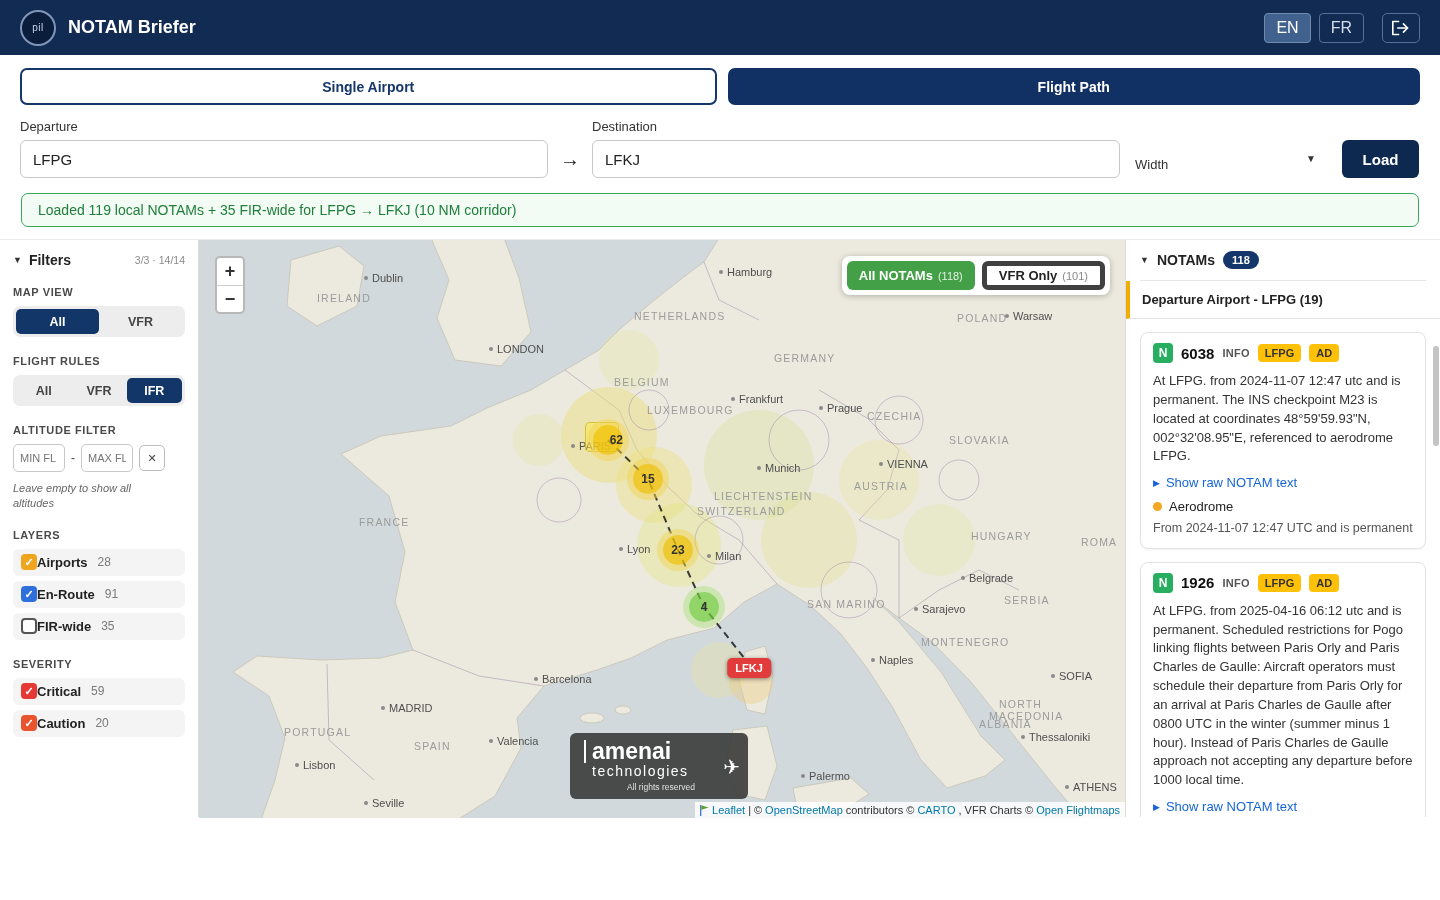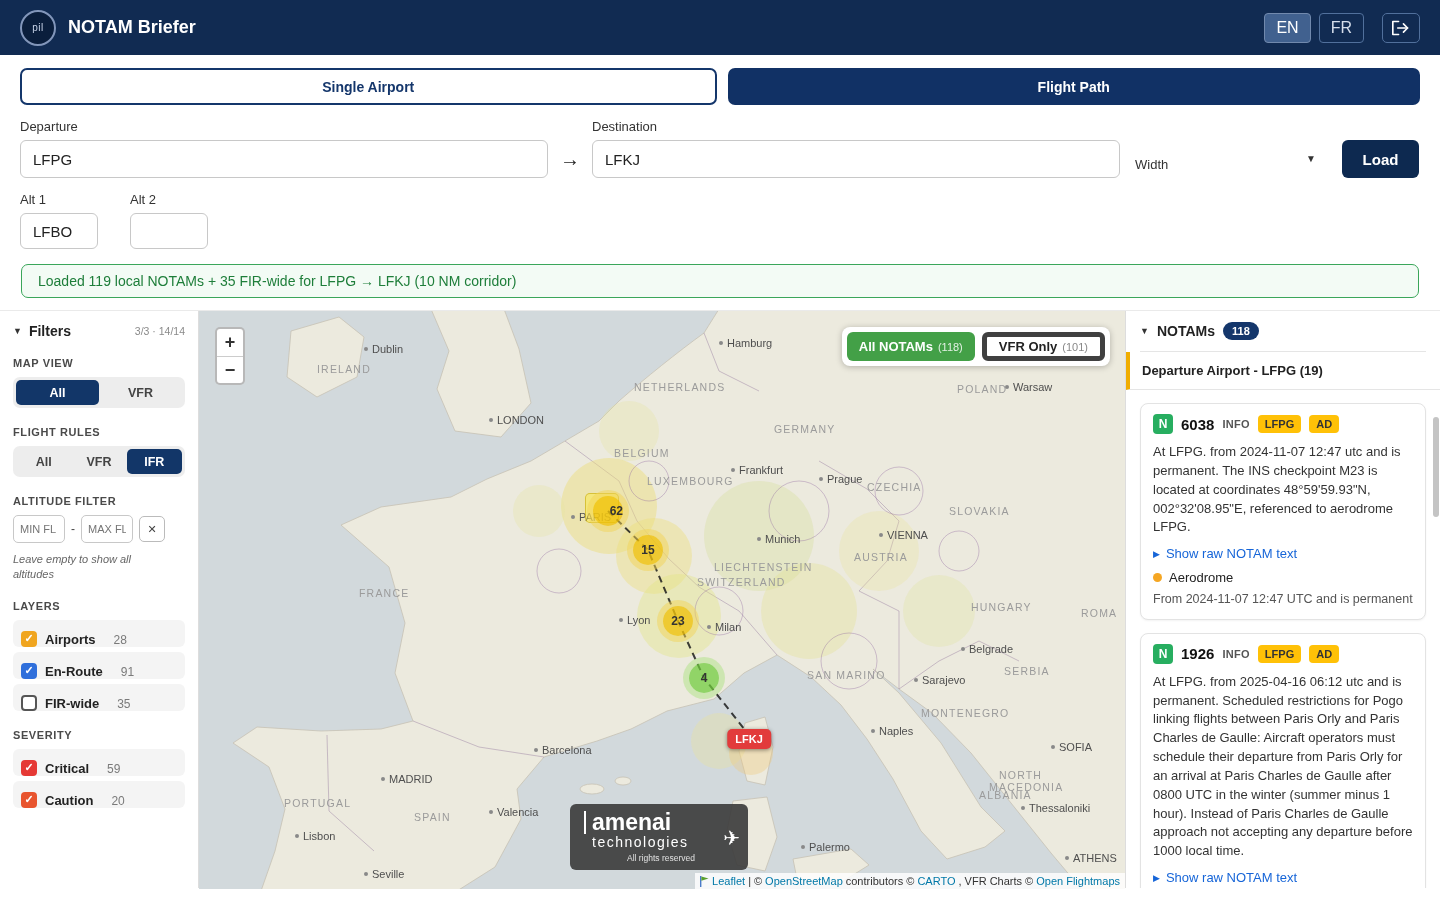--- a/index.html
+++ b/index.html
@@ -50,21 +50,21 @@
   .side-summary { margin-left:auto; font-size:10.5px; color:#8a8a8a; font-weight:normal; white-space:nowrap; }
   .sec-label { font-size:11px; font-weight:bold; color:#4a4a4a; letter-spacing:.6px; margin:18px 0 8px; }
   .seg { display:flex; background:#ededed; border-radius:7px; padding:3px; }
   .seg-btn { flex:1; height:25px; display:flex; align-items:center; justify-content:center; font-size:12.5px; font-weight:bold; color:#444; border-radius:5px; cursor:pointer; }
   .seg-btn.active { background:#123668; color:#fff; }
   .alt-filter { display:flex; align-items:center; gap:6px; }
   .mini { width:52px; height:28px; border:1px solid #c8c8c8; border-radius:5px; font-size:11px; padding:0 6px; outline:none; font-family:inherit; }
   .dash { font-size:12px; color:#444; }
   .clear-btn { width:26px; height:26px; border:1px solid #bbb; border-radius:5px; background:#fff; display:flex; align-items:center; justify-content:center; font-size:11px; color:#444; cursor:pointer; }
   .hint { font-size:11px; font-style:italic; color:#666; margin-top:9px; width:125px; line-height:1.35; }
-  .layer-row { display:flex; align-items:flex-end; gap:8px; background:#f4f4f4; border-radius:6px; height:27px; padding:0 8px; margin-bottom:5px; font-size:13px; font-weight:bold; color:#222; cursor:pointer; }
+  .layer-row { display:flex; align-items:center; gap:0; background:#f4f4f4; border-radius:6px; height:27px; padding:0 8px; margin-bottom:5px; font-size:13px; font-weight:bold; color:#222; cursor:pointer; }
   .cb { width:16px; height:16px; border-radius:4px; background:var(--c,#999); display:flex; align-items:center; justify-content:center; flex:none; }
   .cb::after { content:"✓"; color:#fff; font-size:11px; font-weight:bold; }
   .layer-row.unchecked .cb { background:#fff; border:2px solid #555; }
   .layer-row.unchecked .cb::after { content:""; }
   .cnt { color:#7a7a7a; font-size:12px; font-weight:normal; margin-left:10px; }
 
   
   .map { position:relative; width:926px; height:578px; overflow:hidden; background:#d2d9dc; flex:none; }
   .basemap { position:absolute; left:0; top:0; z-index:1; }
   .mlabel { position:absolute; z-index:2; white-space:nowrap; }
@@ -152,30 +152,20 @@
       <div class="flabel">Destination</div>
       <input class="finput dest" value="LFKJ" style="">
     </div>
     <div class="fgroup wgroup">
       <div class="flabel">Width</div>
       <span class="caret">▼</span>
     </div>
     <button class="load-btn">Load</button>
   </div>
 
-  <div class="alt-row">
-    <div class="fgroup">
-      <div class="flabel">Alt 1</div>
-      <input class="finput alt-input" value="LFBO" style="">
-    </div>
-    <div class="fgroup">
-      <div class="flabel">Alt 2</div>
-      <input class="finput alt-input" value="" style="">
-    </div>
-  </div>
 
   <div class="banner">Loaded 119 local NOTAMs + 35 FIR-wide for LFPG → LFKJ (10 NM corridor)</div>
 
   <div class="main">
 
     <aside class="sidebar">
       <div class="side-head">
         <span class="tri">▼</span>
         <span>Filters</span>
         <span class="side-summary">3/3 · 14/14</span>

